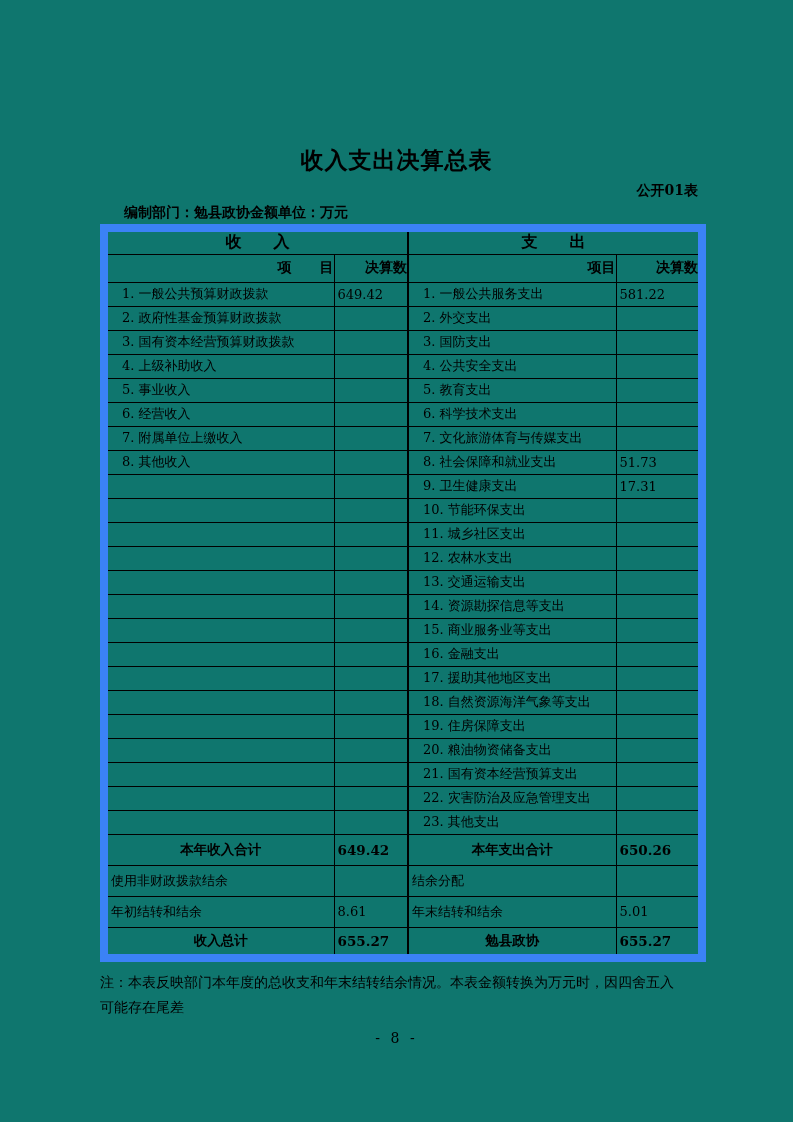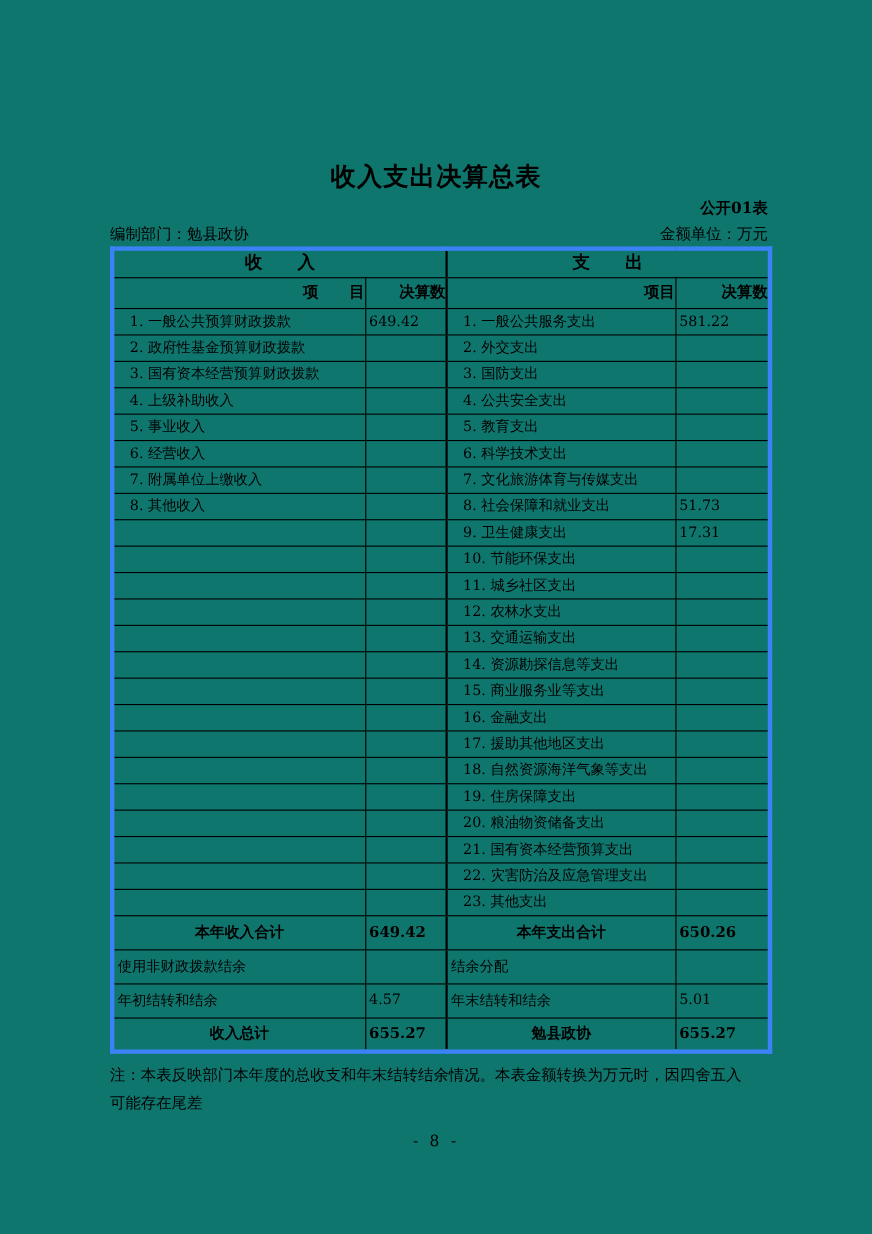--- a/index.html
+++ b/index.html
@@ -32,31 +32,32 @@
   }
   .meta-right {
     text-align: right;
     font-size: 14px;
     font-weight: bold;
     height: 21px;
     line-height: 21px;
   }
   .meta-row {
     display: flex;
-    justify-content: space-between;
+    justify-content: flex-start;
     align-items: center;
     font-size: 14px;
-    font-weight: normal;
+    font-weight: bold;
     height: 23px;
+    margin-left: 24px;
   }
   table.budget-table {
     border-collapse: collapse;
     table-layout: fixed;
     width: 598px;
-    border: 4px solid #3b82f6;
+    border: 8px solid #3b82f6;
   }
   table.budget-table th,
   table.budget-table td {
     border: 1px solid #000;
     overflow: hidden;
     white-space: nowrap;
     font-size: 13px;
     vertical-align: middle;
   }
   table.budget-table .mid { border-left: 2px solid #000; }
@@ -282,21 +283,21 @@
             <td class="value">650.26</td>
           </tr>
           <tr class="row-plain">
             <td class="label">使用非财政拨款结余</td>
             <td class="value"></td>
             <td class="label mid">结余分配</td>
             <td class="value"></td>
           </tr>
           <tr class="row-plain">
             <td class="label">年初结转和结余</td>
-            <td class="value">4.57</td>
+            <td class="value">8.61</td>
             <td class="label mid">年末结转和结余</td>
             <td class="value">5.01</td>
           </tr>
           <tr class="row-total">
             <td class="label">收入总计</td>
             <td class="value">655.27</td>
             <td class="label mid">勉县政协</td>
             <td class="value">655.27</td>
           </tr>
         </tbody>

